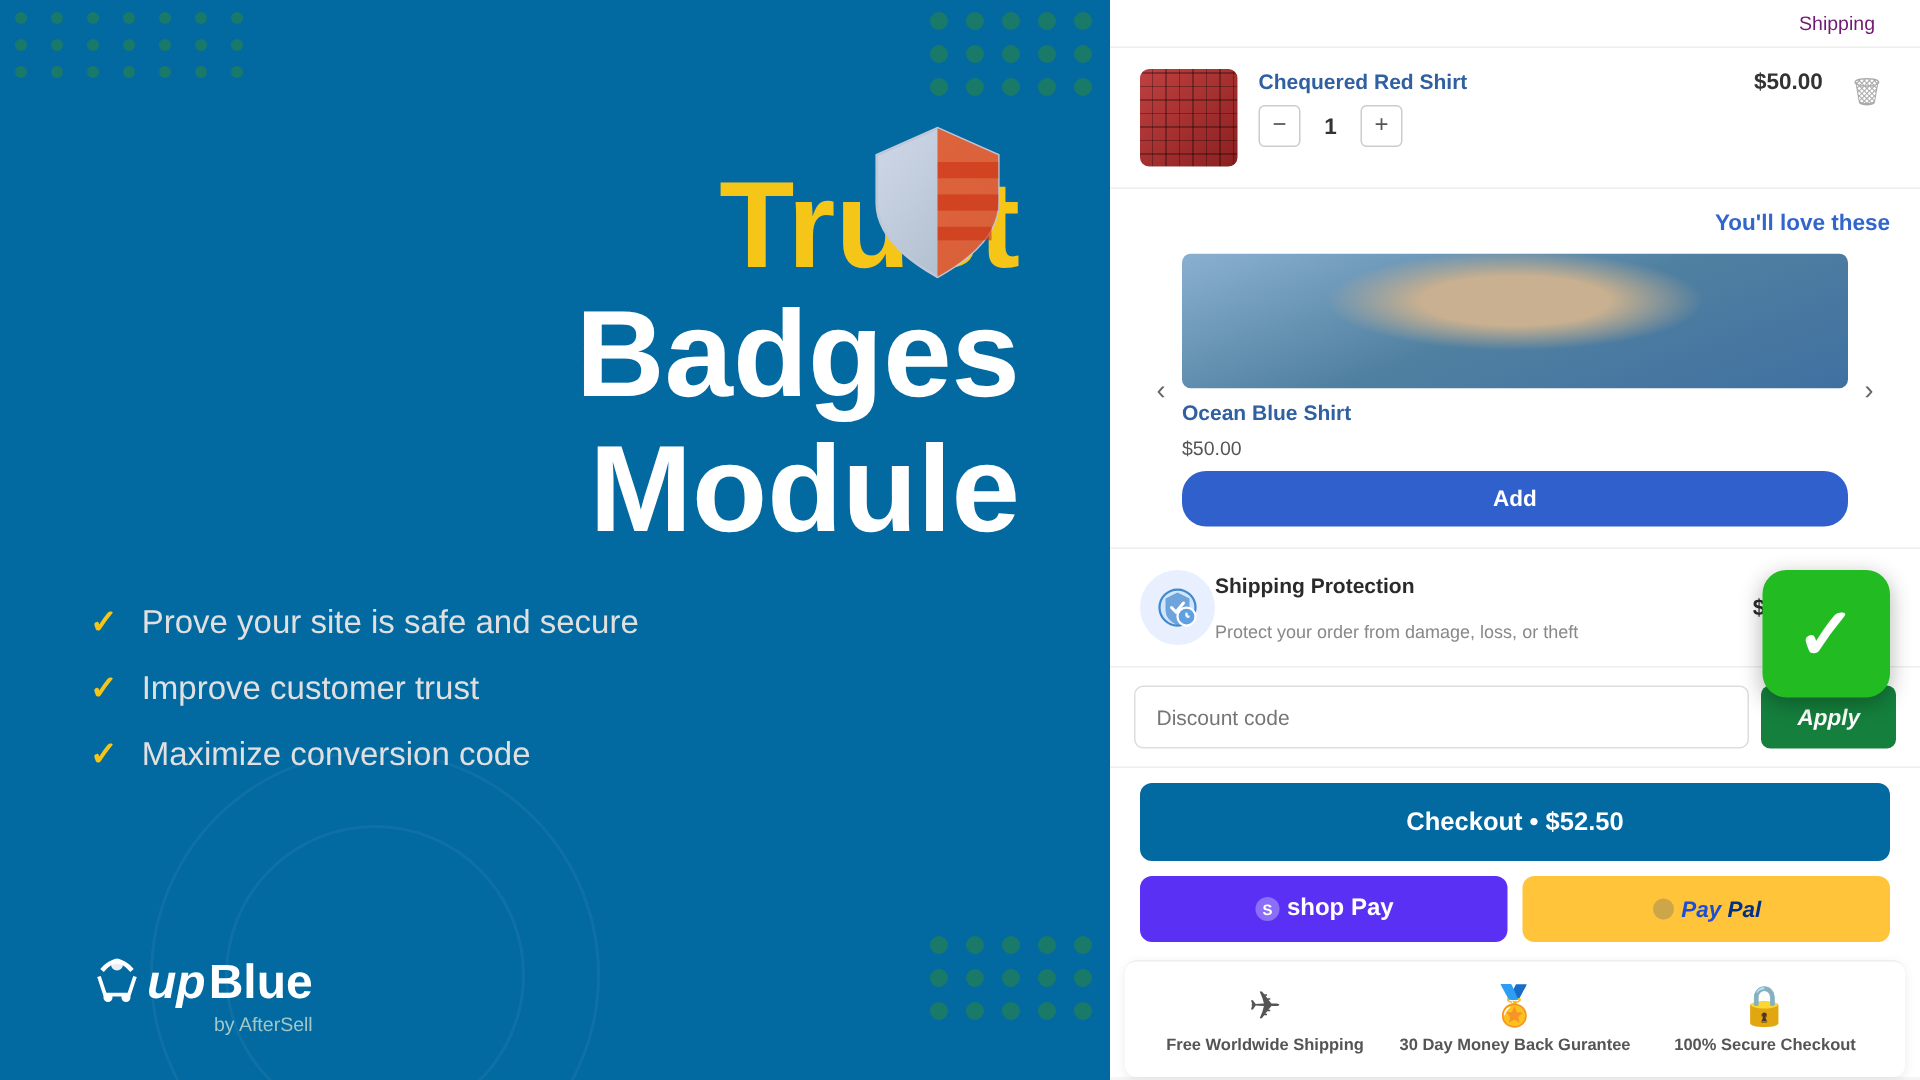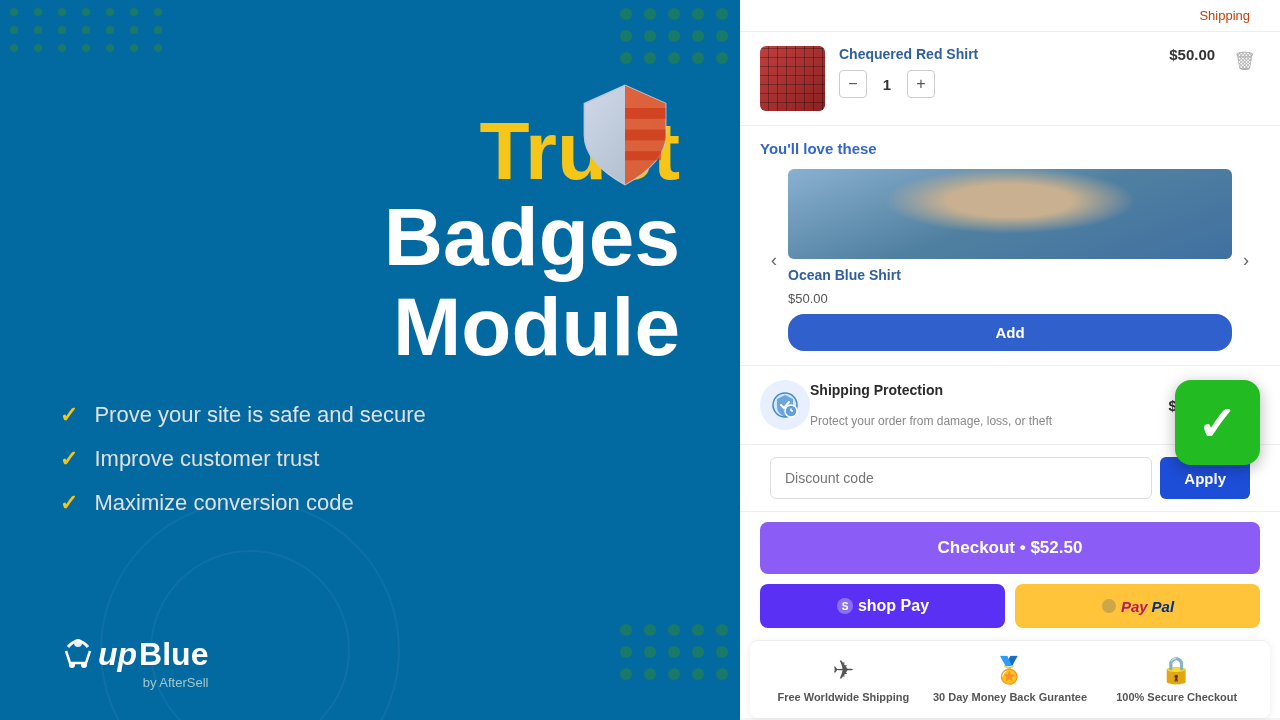--- a/index.html
+++ b/index.html
@@ -102,21 +102,21 @@
     .cart-container {
       background: white;
       padding: 0;
     }
 
     
     .cart-top {
       padding: 8px 20px;
       border-bottom: 1px solid #eee;
       text-align: right;
-      color: #c2410c;
+      color: #701a75;
       font-size: 13px;
       display: flex;
       justify-content: flex-end;
       align-items: flex-start;
       gap: 10px;
     }
 
     
     .product-row {
       display: flex;
@@ -213,21 +213,21 @@
       padding: 4px;
     }
 
     
     .upsell-section {
       padding: 14px 20px;
       border-bottom: 1px solid #eee;
     }
 
     .upsell-title {
-      text-align: left;
+      text-align: right;
       color: #3366cc;
       font-size: 15px;
       font-weight: 700;
       margin-bottom: 12px;
     }
 
     .upsell-carousel {
       display: flex;
       align-items: center;
       gap: 0;
@@ -357,52 +357,53 @@
       position: absolute;
       top: 2px;
       right: 2px;
       box-shadow: 0 1px 3px rgba(0,0,0,0.3);
     }
 
     
     .discount-row {
       display: flex;
       gap: 8px;
-      padding: 12px 30px;
+      padding: 12px 16px;
       border-bottom: 1px solid #eee;
     }
 
     .discount-input {
       flex: 1;
       padding: 12px 14px;
       border: 1px solid #ddd;
       border-radius: 6px;
       font-size: 14px;
       color: #999;
       outline: none;
     }
 
     .apply-btn {
-      background: #1d4ed8;
+      background: #15803d;
       color: white;
       border: none;
       border-radius: 6px;
       padding: 12px 24px;
       font-size: 15px;
       font-weight: 600;
       cursor: pointer;
       white-space: nowrap;
+      font-style: italic;
     }
 
     
     .checkout-btn {
       display: block;
       width: calc(100% - 40px);
       margin: 10px 20px;
-      background: #8b5cf6;
+      background: #0369a1;
       color: white;
       border: none;
       border-radius: 8px;
       padding: 16px;
       font-size: 17px;
       font-weight: 700;
       cursor: pointer;
       text-align: center;
     }
 
@@ -703,21 +704,21 @@
         <svg width="18" height="18" viewBox="0 0 18 18">
           <circle cx="9" cy="9" r="8" fill="white" opacity="0.3"></circle>
           <text x="9" y="13" text-anchor="middle" font-size="10" fill="white" font-weight="bold">S</text>
         </svg>
         <span>shop Pay</span>
       </button>
       <button class="paypal-btn">
         <svg width="16" height="16" viewBox="0 0 16 16">
           <circle cx="8" cy="8" r="7" fill="#003087" opacity="0.2"></circle>
         </svg>
-        <span style="color:#be185d; font-weight:900; font-style:italic; font-size:15px;">Pay</span>
+        <span style="color:#1d4ed8; font-weight:900; font-style:italic; font-size:15px;">Pay</span>
           <span style="color:#003087; font-weight:900; font-style:italic; font-size:15px;">Pal</span>
       </button>
     </div>
 
     <div class="trust-badges">
       <div class="badge-item">
         <span class="badge-icon">✈</span>
         <span class="badge-text">Free Worldwide Shipping</span>
       </div>
       <div class="badge-item">

